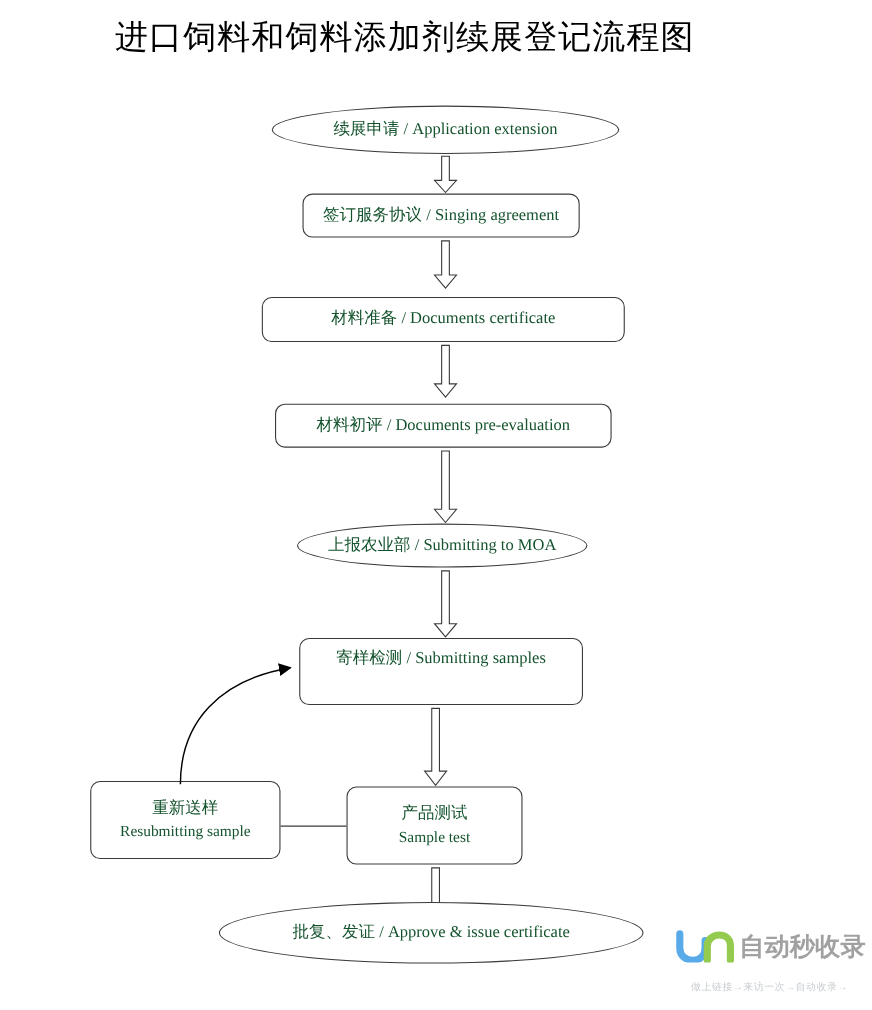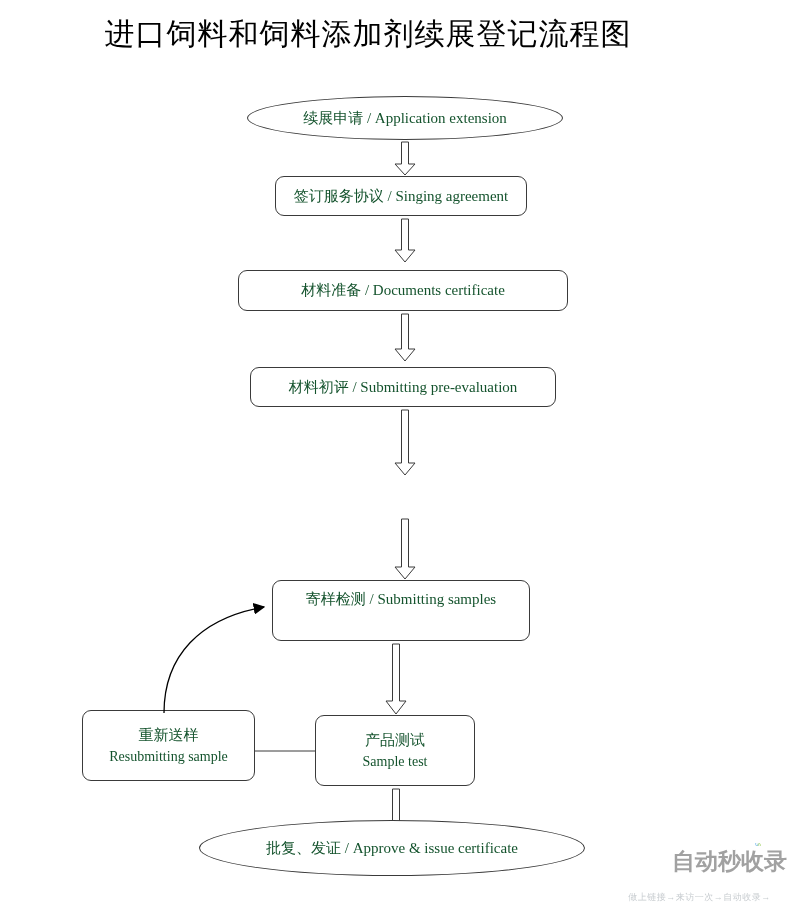--- a/index.html
+++ b/index.html
@@ -80,23 +80,22 @@
   .watermark {
     position: absolute;
     left: 612px;
     top: 843px;
     width: 175px;
     height: 56px;
     opacity: 0.92;
   }
   .wm-row {
     display: flex;
-    align-items: flex-end;
+    align-items: center;
     height: 34px;
-    flex-direction: column;
   }
   .wm-mark { width: 58px; height: 30px; }
   .wm-text {
     font-family: "Liberation Sans", "DejaVu Sans", sans-serif;
     font-size: 23px;
     font-weight: bold;
     color: #9a9a9a;
     letter-spacing: 0px;
     white-space: nowrap;
     margin-left: 2px;
@@ -143,29 +142,32 @@
     <span class="label">材料准备  / Documents certificate</span>
   </div>
 
   <div class="blockarrow" style="left:392px; top:314px;">
     <svg width="26" height="48" viewBox="0 0 26 48">
       <polygon points="9.5,0 16.5,0 16.5,35 23,35 13,47 3,35 9.5,35" fill="#ffffff" stroke="#3a3a3a" stroke-width="1"></polygon>
     </svg>
   </div>
 
   <div class="node round-rect" style="left:250px; top:367px; width:306px; height:40px;">
-    <span class="label">材料初评  / Submitting pre-evaluation</span>
+    <span class="label">材料初评  / Documents pre-evaluation</span>
   </div>
 
   <div class="blockarrow" style="left:392px; top:410px;">
     <svg width="26" height="66" viewBox="0 0 26 66">
       <polygon points="9.5,0 16.5,0 16.5,53 23,53 13,65 3,53 9.5,53" fill="#ffffff" stroke="#3a3a3a" stroke-width="1"></polygon>
     </svg>
   </div>
 
+  <div class="node oval" style="left:270px; top:476px; width:264px; height:40px;">
+    <span class="label">上报农业部  / Submitting to MOA</span>
+  </div>
 
   <div class="blockarrow" style="left:392px; top:519px;">
     <svg width="26" height="61" viewBox="0 0 26 61">
       <polygon points="9.5,0 16.5,0 16.5,48 23,48 13,60 3,48 9.5,48" fill="#ffffff" stroke="#3a3a3a" stroke-width="1"></polygon>
     </svg>
   </div>
 
   <div class="node round-rect top-text" style="left:272px; top:580px; width:258px; height:61px;">
     <span class="label">寄样检测  / Submitting samples</span>
   </div>

